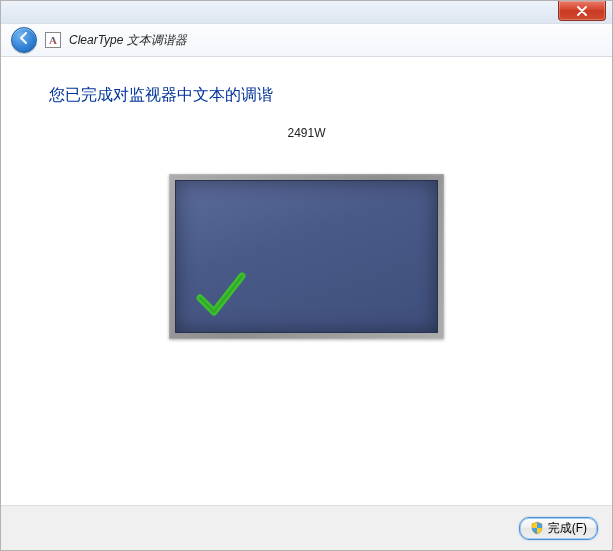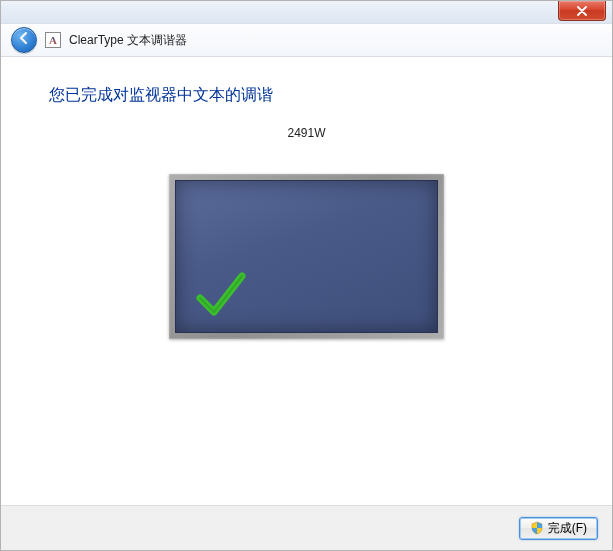--- a/index.html
+++ b/index.html
@@ -91,20 +91,21 @@
     }
     .app-icon-letter {
       background: linear-gradient(to bottom, #2a5aa0, #d04530);
       -webkit-background-clip: text;
       background-clip: text;
       color: transparent;
     }
     .app-title {
       font-size: 12px;
       color: #222;
+      font-style: italic;
     }
     .content {
       flex: 1;
       padding: 28px 48px 10px 48px;
       background: #fff;
     }
     .heading {
       font-size: 16px;
       color: #003399;
       font-weight: normal;
@@ -159,21 +160,21 @@
       gap: 8px;
     }
     .btn {
       height: 23px;
       min-width: 76px;
       padding: 0 10px;
       font-size: 12px;
       font-family: inherit;
       background: linear-gradient(to bottom, #fdfdfd 0%, #f0f0f0 45%, #e6e6e6 50%, #f0f0f0 100%);
       border: 1px solid #8a8a8a;
-      border-radius: 3px;
+      border-radius: 10px;
       cursor: pointer;
       display: flex;
       align-items: center;
       justify-content: center;
       gap: 4px;
       box-shadow: inset 0 0 0 1px rgba(255,255,255,0.6);
     }
     .btn.primary {
       border-color: #4a90d9;
       box-shadow: inset 0 0 0 1px rgba(140,190,240,0.8), 0 0 2px rgba(74,144,217,0.5);

